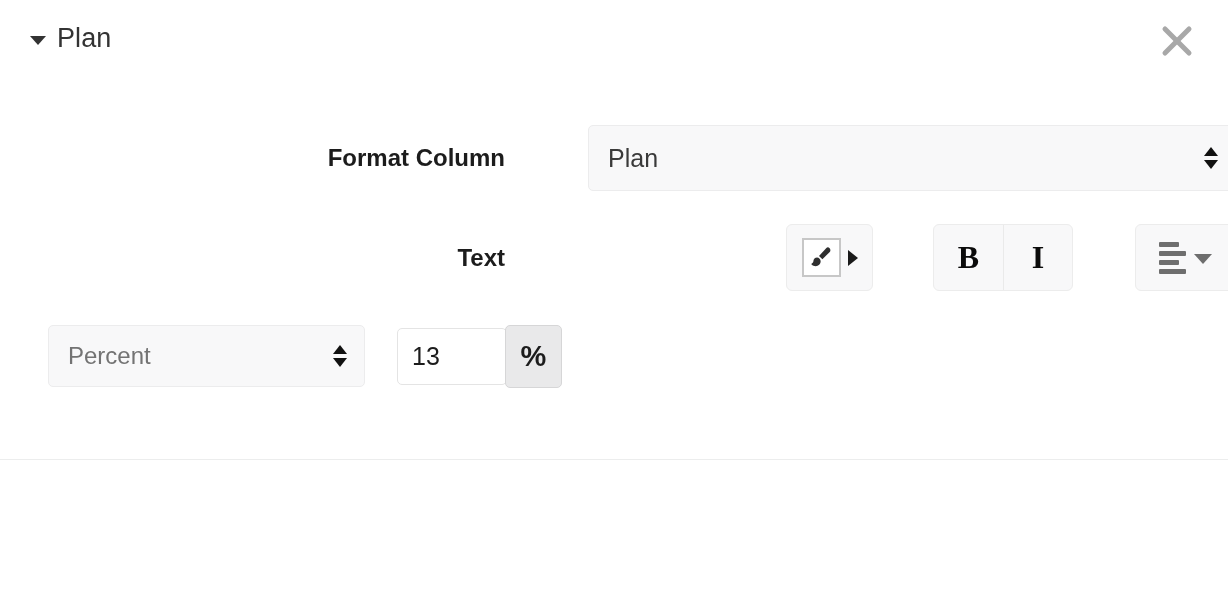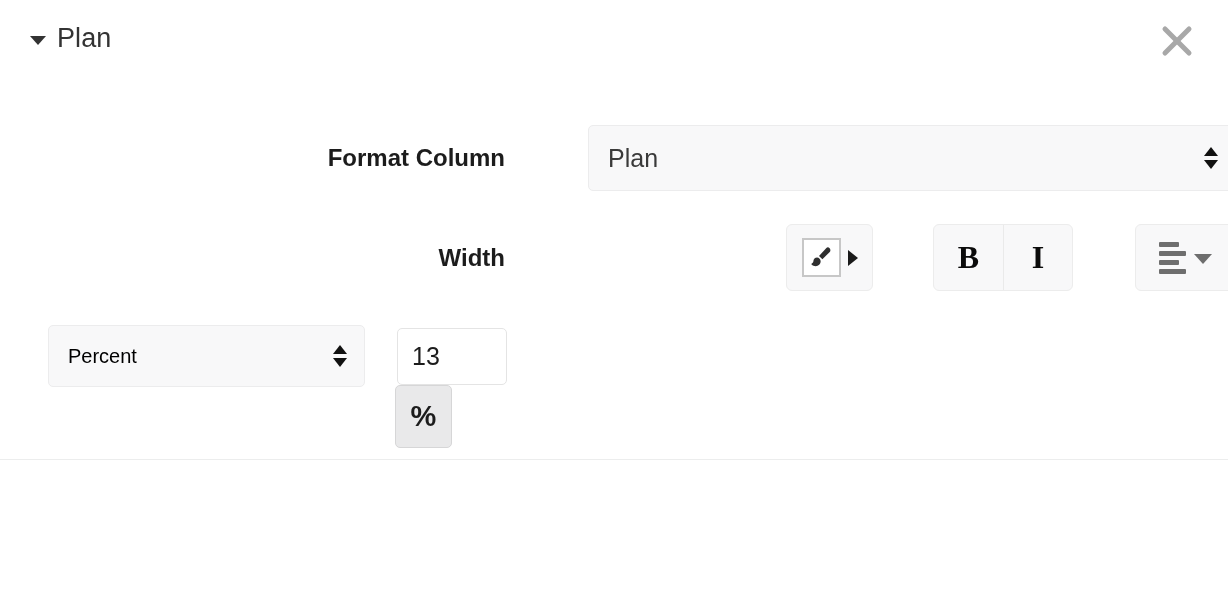--- a/index.html
+++ b/index.html
@@ -109,22 +109,22 @@
     width: 317px;
     height: 62px;
   }
   .select-value {
     font-size: 25px;
     color: #3a3a3a;
     padding-left: 19px;
     line-height: 1;
   }
   .select-percent .select-value {
-    font-size: 20px;
-    color: #000000;
+    font-size: 24px;
+    color: #737373;
   }
   .stepper-arrows {
     position: absolute;
     right: 17px;
     top: 50%;
     transform: translateY(-50%);
     display: flex;
     flex-direction: column;
     align-items: center;
     gap: 4px;
@@ -222,21 +222,20 @@
     border-top: 10px solid #6e6e6e;
     margin-top: 3px;
   }
 
   
   .input-group {
     margin-left: 32px;
     display: flex;
     align-items: flex-start;
     position: relative;
-    flex-direction: column;
   }
   .number-input {
     width: 110px;
     height: 57px;
     background: #ffffff;
     border: 1px solid #e4e4e4;
     border-radius: 5px;
     box-sizing: border-box;
     font-family: "Liberation Sans", sans-serif;
     font-size: 25px;
@@ -305,21 +304,21 @@
       <span class="select-value">Plan</span>
       <span class="stepper-arrows">
         <span class="up"></span>
         <span class="down"></span>
       </span>
     </div>
   </div>
 </div>
 
 <div class="form-row row-text">
-  <div class="field-label">Width</div>
+  <div class="field-label">Text</div>
   <div class="field-control">
 
     <div class="toolbar-group group-brush">
       <span class="brush-swatch">
         <svg width="28" height="28" viewBox="0 0 24 24">
           <path d="M19.2 3.4c-.9-.9-2-.6-2.8.2l-6.1 6.6 2.9 2.9 6.3-6.3c.8-.8.8-2.4-.3-3.4z" fill="#2f2f2f"></path>
           <path d="M8.6 11.5c-1.7 0-3.1 1.4-3.1 3.1 0 1.1-.6 1.7-1.4 2.1-.4.2-.5.5-.2.8.9.9 2.2 1.5 3.6 1.5 2.3 0 4.2-1.9 4.2-4.2 0-1.8-1.4-3.3-3.1-3.3z" fill="#2f2f2f"></path>
         </svg>
       </span>
       <span class="caret-right"></span>

